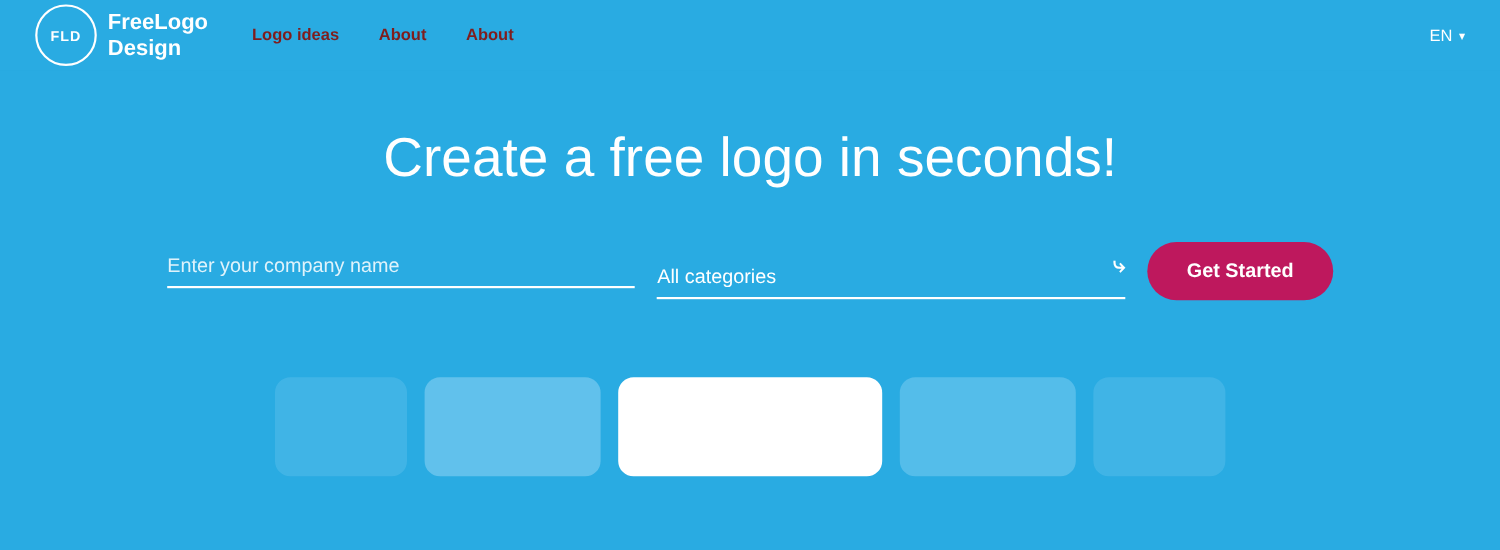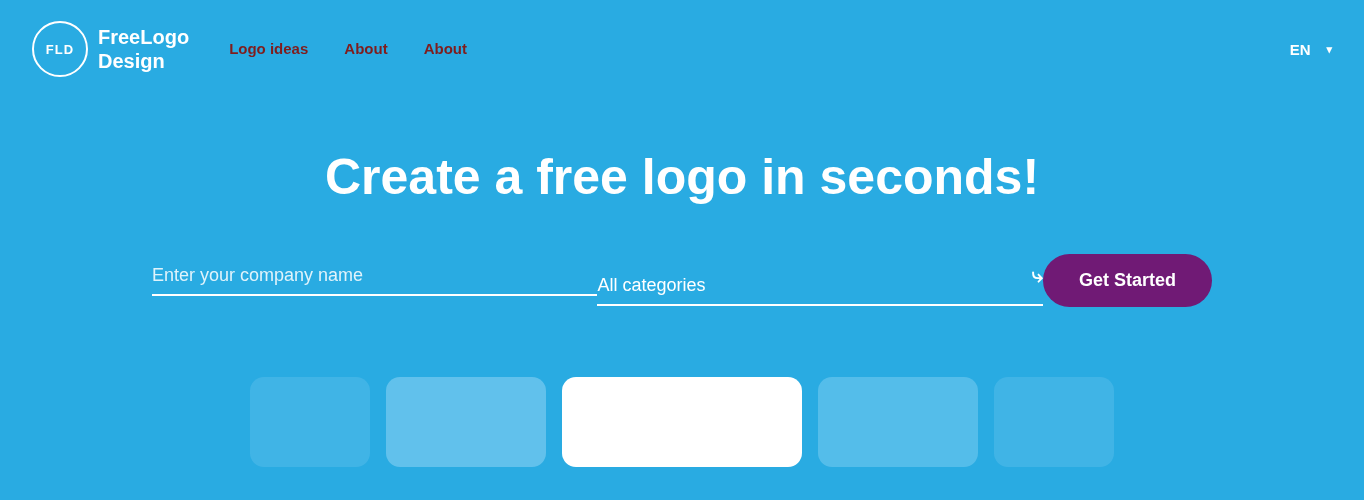--- a/index.html
+++ b/index.html
@@ -13,21 +13,21 @@
       background-color: #29abe2;
       width: 1364px;
       min-height: 500px;
       overflow-x: hidden;
     }
 
     
     nav {
       display: flex;
       align-items: center;
-      padding: 21px 32px;
+      padding: 4px 32px;
       background-color: #29abe2;
     }
 
     .logo-mark {
       display: flex;
       align-items: center;
       gap: 10px;
       text-decoration: none;
       margin-right: 40px;
     }
@@ -64,50 +64,51 @@
     .nav-links a {
       color: #7f1d1d;
       text-decoration: none;
       font-size: 15px;
       font-weight: 600;
     }
 
     .lang-selector {
       display: flex;
       align-items: center;
-      gap: 16px;
+      gap: 6px;
       color: white;
       font-size: 15px;
-      font-weight: 700;
+      font-weight: 400;
       cursor: pointer;
     }
 
     .lang-chevron {
       font-size: 11px;
     }
 
     
     .hero {
       display: flex;
       flex-direction: column;
       align-items: center;
       padding: 50px 32px 30px;
     }
 
     .hero-title {
       color: white;
       font-size: 50px;
-      font-weight: 700;
+      font-weight: 400;
       text-align: center;
       margin-bottom: 48px;
     }
 
     .search-bar {
       display: flex;
       align-items: center;
+      gap: 20px;
       width: 100%;
       max-width: 1060px;
       justify-content: flex-end;
     }
 
     .company-input-wrapper {
       flex: 1;
       border-bottom: 2.5px solid white;
       padding-bottom: 8px;
     }
@@ -144,21 +145,21 @@
       margin-top: 20px;
     }
 
     .category-chevron {
       color: white;
       font-size: 20px;
       font-weight: 700;
     }
 
     .get-started-btn {
-      background-color: #701a75;
+      background-color: #be185d;
       color: white;
       border: none;
       border-radius: 50px;
       padding: 16px 36px;
       font-size: 18px;
       font-weight: 700;
       cursor: pointer;
       white-space: nowrap;
       flex-shrink: 0;
     }

